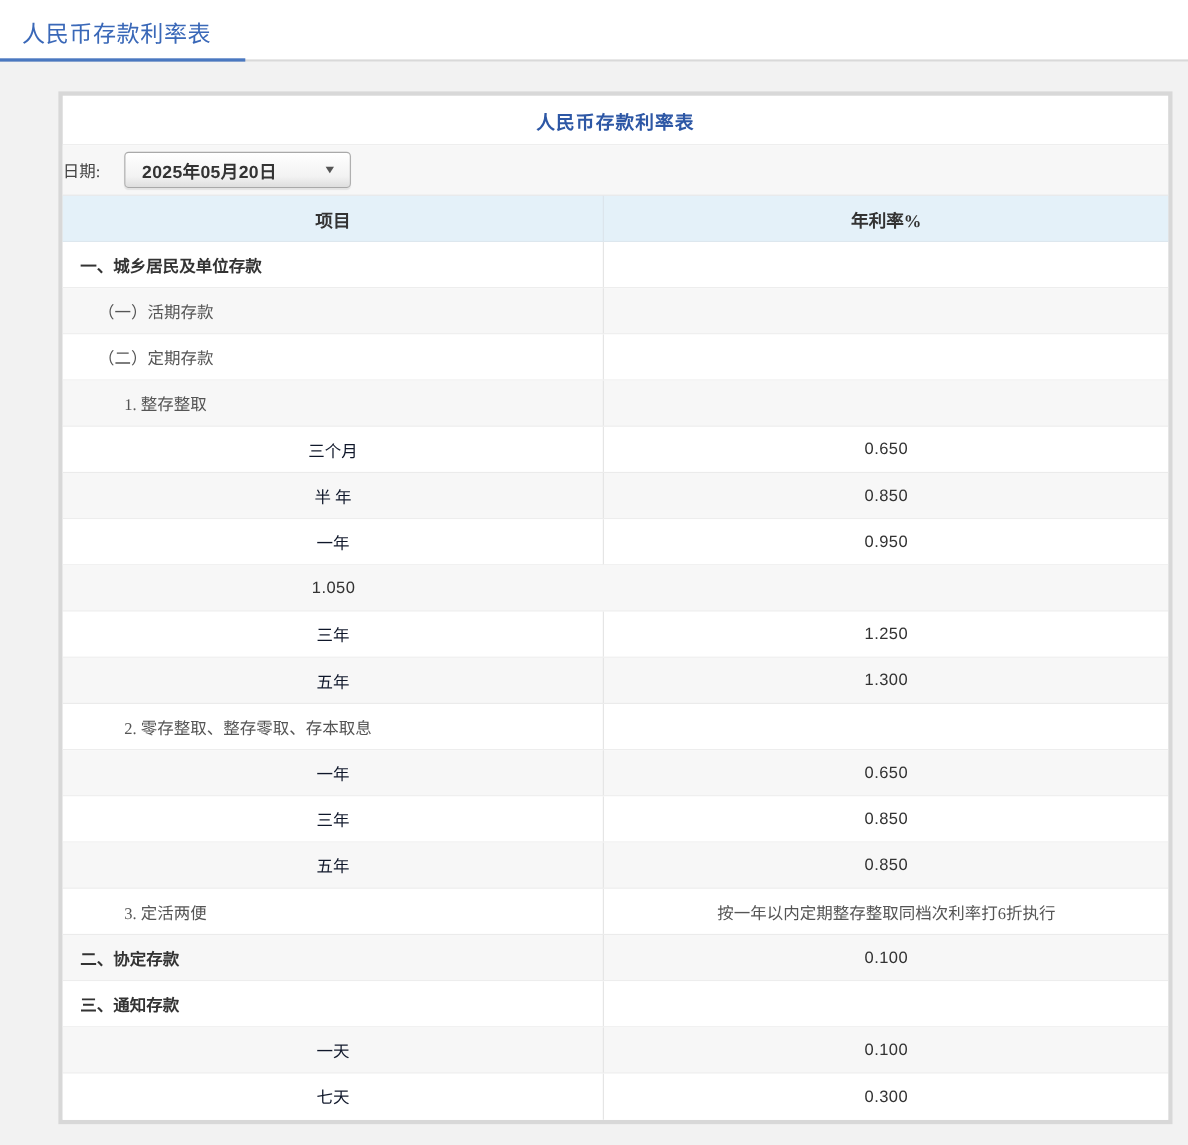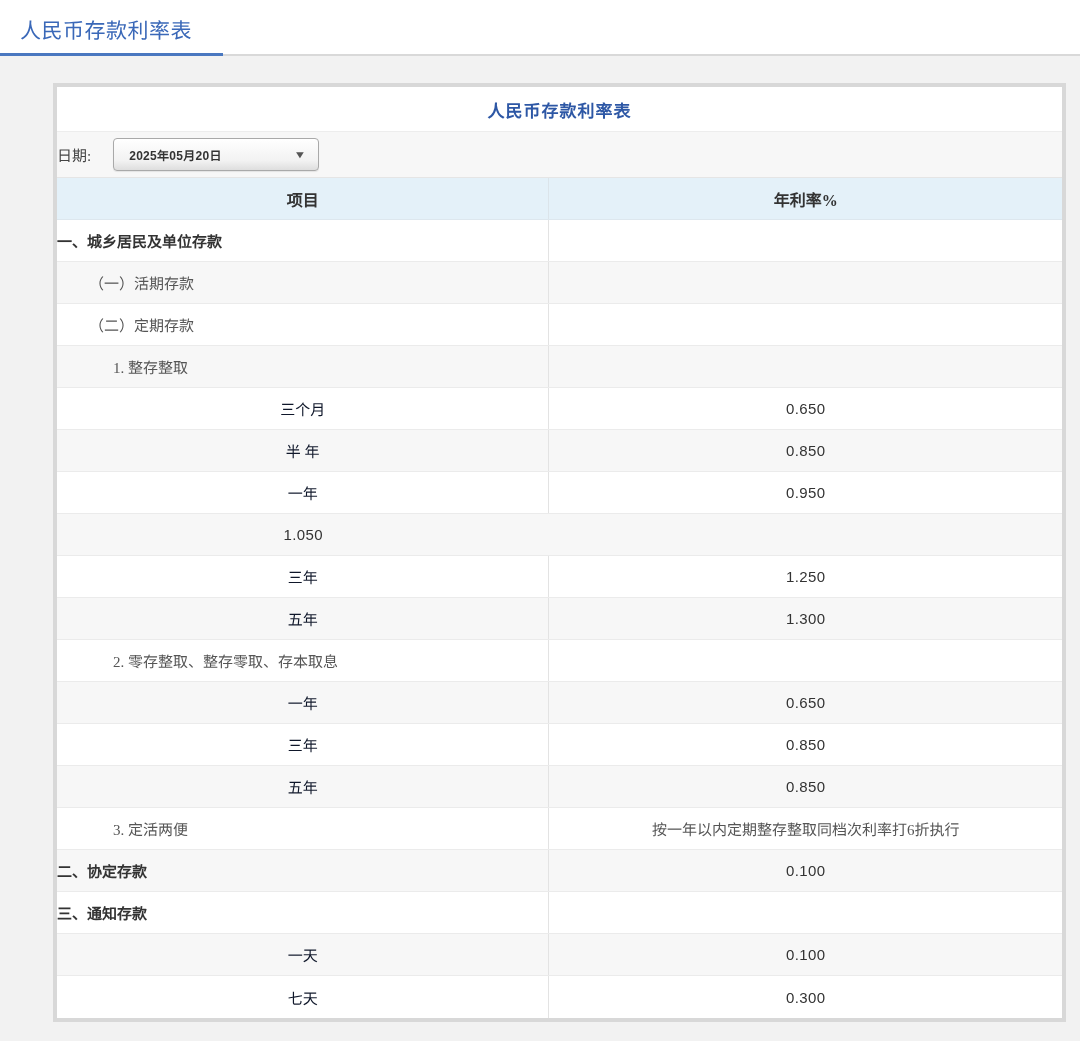--- a/index.html
+++ b/index.html
@@ -86,21 +86,21 @@
     border:1px solid #a9a9a9;
     border-radius:4px;
     background:linear-gradient(#ffffff 0%,#f2f2f2 70%,#dedede 100%);
     box-shadow:0 1px 1px rgba(0,0,0,0.08);
     display:flex;
     align-items:center;
     padding:0 13px 0 15px;
     cursor:pointer;
   }
   .date-select-value{
-    font-size:12px;
+    font-size:16px;
     font-weight:bold;
     color:#333333;
     letter-spacing:0.3px;
   }
   .chevron{
     margin-left:auto;
     font-size:10px;
     color:#555555;
     transform:scaleX(1.3);
   }
@@ -143,21 +143,21 @@
   .cell-label{border-right:1px solid #e3e3e3;}
   .cell-value{
     justify-content:center;
     text-align:center;
   }
   .cell-value.num{
     font-family:"Liberation Sans","DejaVu Sans",sans-serif;
     color:#333333;
     letter-spacing:0.4px;
   }
-  .lvl1{font-weight:bold;color:#333333;}
+  .lvl1{padding-left:16px;font-weight:bold;color:#333333;}
   .lvl2{padding-left:32px;}
   .lvl3{padding-left:56px;}
   .lvl4{justify-content:center;color:#0f172a;}
 </style>
 </head>
 <body>
 
 <div class="top-band">
   <div class="page-title">人民币存款利率表</div>
   <div class="page-title-underline"></div>

